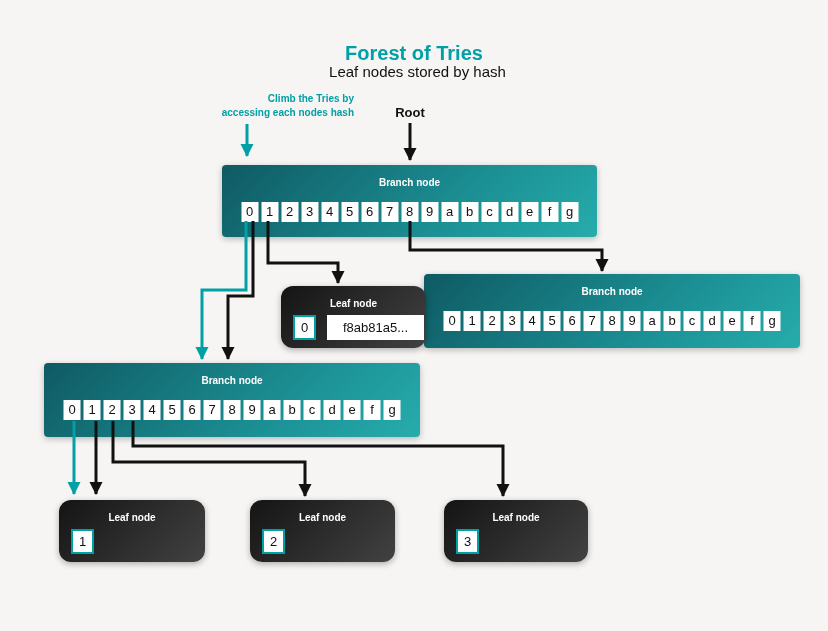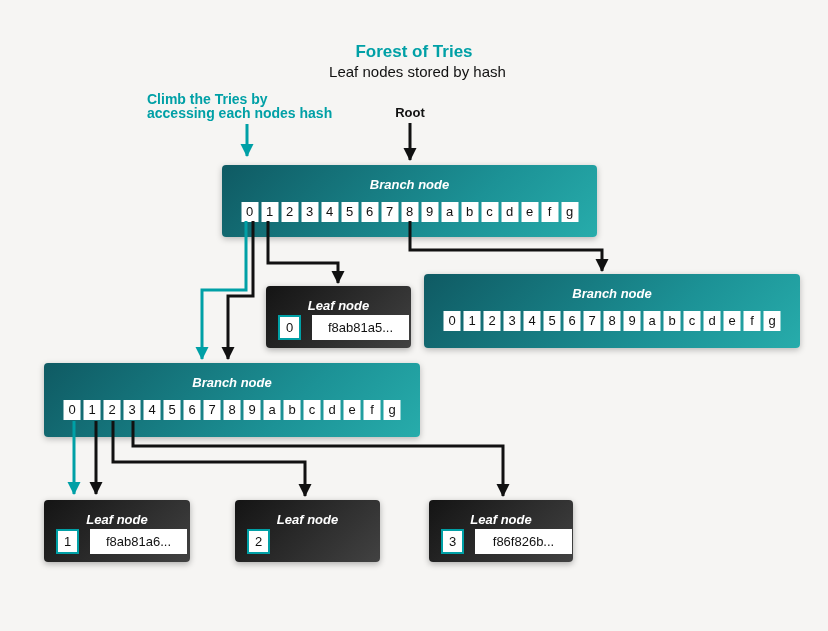--- a/index.html
+++ b/index.html
@@ -12,47 +12,48 @@
     --leaf-grad-end:#424242;
   }
   *{margin:0;padding:0;box-sizing:border-box;}
   body{background:#e9e9e9;font-family:"Liberation Sans",sans-serif;}
   .canvas{
     position:relative;width:828px;height:631px;background:var(--background);
     overflow:hidden;margin:0 auto;
   }
   .title{
     position:absolute;top:42px;left:0;width:100%;text-align:center;
-    font-size:17px;font-weight:bold;color:var(--teal);
+    font-size:20px;font-weight:bold;color:var(--teal);
   }
   .subtitle{
     position:absolute;top:63px;left:0;width:100%;text-align:center;
     font-size:15px;color:#111;padding-left:7px;
   }
   .climb-label{
-    position:absolute;top:92px;left:147px;width:200px;text-align:left;
-    font-size:14px;font-weight:bold;color:var(--teal);line-height:14px;
+    position:absolute;top:92px;left:154px;width:200px;text-align:right;
+    font-size:10px;font-weight:bold;color:var(--teal);line-height:14px;
   }
   .root-label{
     position:absolute;top:105px;left:370px;width:80px;text-align:center;
     font-size:13px;font-weight:bold;color:#111;
   }
   .branch{
     position:absolute;border-radius:4px;
     background:linear-gradient(135deg,var(--branch-grad-start) 0%,#1c9296 65%,var(--branch-grad-end) 100%);
     box-shadow:0 2px 6px rgba(0,0,0,0.25);
   }
   .leaf{
-    position:absolute;border-radius:4px;
+    position:absolute;border-radius:12px;
     background:linear-gradient(135deg,var(--leaf-grad-start) 0%,var(--leaf-grad-end) 100%);
     box-shadow:0 2px 6px rgba(0,0,0,0.3);
+    margin-left:15px;
   }
   .node-title{
     position:absolute;top:12px;left:0;width:100%;text-align:center;
-    font-size:13px;font-weight:bold;color:#ffffff;font-style:italic;
+    font-size:10px;font-weight:bold;color:#ffffff;
   }
   .cells{
     position:absolute;top:37px;left:50%;transform:translateX(-50%);
     display:flex;gap:3px;
   }
   .cell{
     width:17px;height:20px;background:#ffffff;color:#111;
     font-size:13px;line-height:20px;text-align:center;display:inline-block;
   }
   .leaf .row{
@@ -160,36 +161,34 @@
     <div class="row">
       <span class="idx">0</span>
       <span class="hash">f8ab81a5...</span>
     </div>
   </div>
 
   <div class="leaf" style="left:44px;top:500px;width:146px;height:62px;">
     <div class="node-title">Leaf node</div>
     <div class="row">
       <span class="idx">1</span>
-      <span class="hash">f8ab81a6...</span>
     </div>
   </div>
 
   <div class="leaf" style="left:235px;top:500px;width:145px;height:62px;">
     <div class="node-title">Leaf node</div>
     <div class="row">
       <span class="idx">2</span>
     </div>
   </div>
 
   <div class="leaf" style="left:429px;top:500px;width:144px;height:62px;">
     <div class="node-title">Leaf node</div>
     <div class="row">
       <span class="idx">3</span>
-      <span class="hash">f86f826b...</span>
     </div>
   </div>
 
   <svg class="overlay" width="828" height="631" viewBox="0 0 828 631">
     <defs>
       <marker id="ahb" markerUnits="userSpaceOnUse" markerWidth="18" markerHeight="18" refX="12" refY="6.5" orient="auto">
         <path class="ah-black" d="M0,0 L13,6.5 L0,13 Z"></path>
       </marker>
       <marker id="aht" markerUnits="userSpaceOnUse" markerWidth="18" markerHeight="18" refX="12" refY="6.5" orient="auto">
         <path class="ah-teal" d="M0,0 L13,6.5 L0,13 Z"></path>

